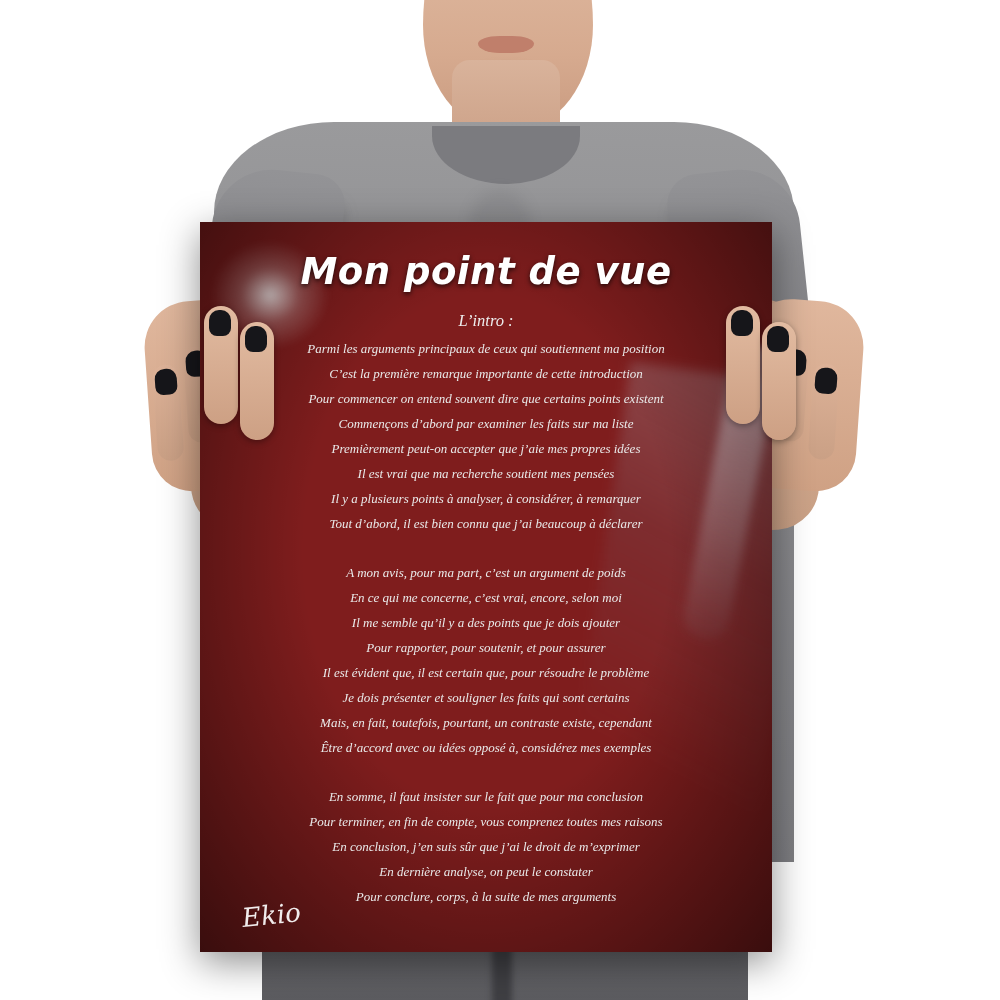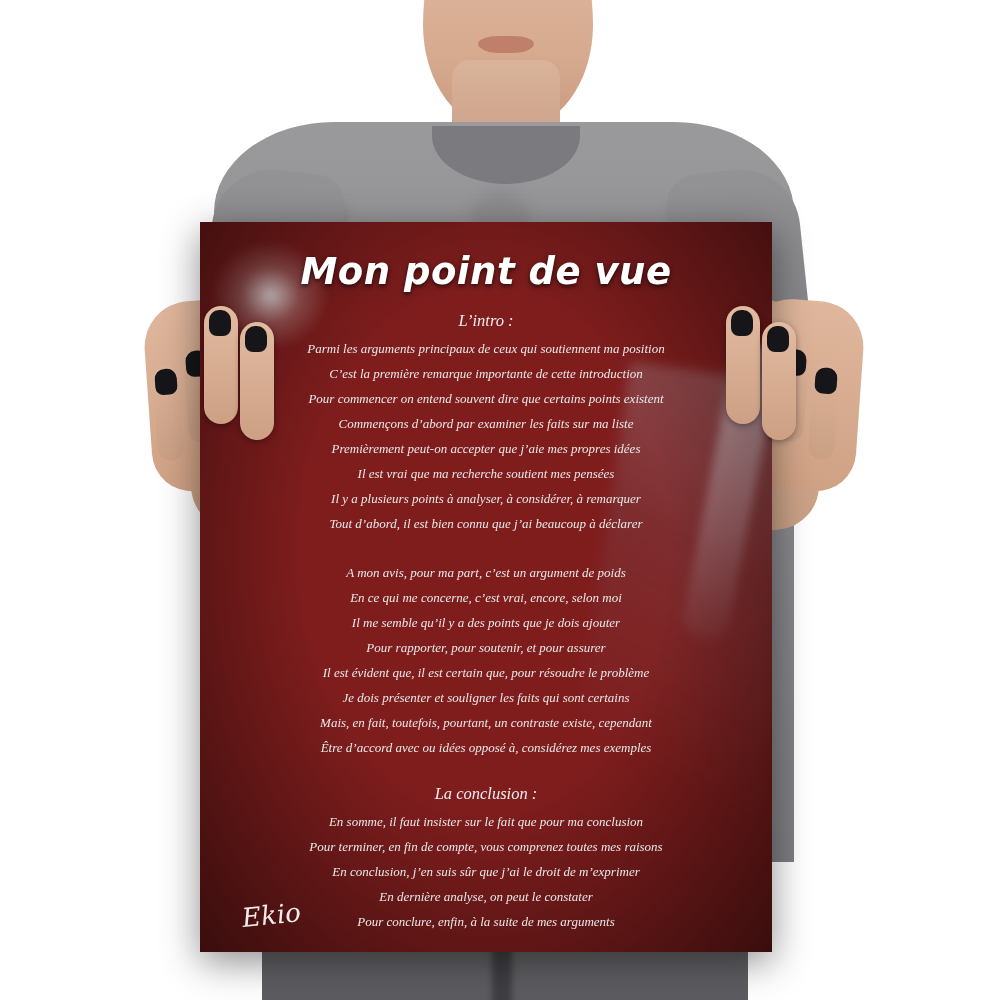--- a/index.html
+++ b/index.html
@@ -335,26 +335,25 @@
         <div class="line">En ce qui me concerne, c’est vrai, encore, selon moi</div>
         <div class="line">Il me semble qu’il y a des points que je dois ajouter</div>
         <div class="line">Pour rapporter, pour soutenir, et pour assurer</div>
         <div class="line">Il est évident que, il est certain que, pour résoudre le problème</div>
         <div class="line">Je dois présenter et souligner les faits qui sont certains</div>
         <div class="line">Mais, en fait, toutefois, pourtant, un contraste existe, cependant</div>
         <div class="line">Être d’accord avec ou idées opposé à, considérez mes exemples</div>
       </div>
 
       <div class="section">
-        <div class="section-head">La conclusion :</div>
         <div class="line">En somme, il faut insister sur le fait que pour ma conclusion</div>
         <div class="line">Pour terminer, en fin de compte, vous comprenez toutes mes raisons</div>
         <div class="line">En conclusion, j’en suis sûr que j’ai le droit de m’exprimer</div>
         <div class="line">En dernière analyse, on peut le constater</div>
-        <div class="line">Pour conclure, enfin, à la suite de mes arguments</div>
+        <div class="line">Pour conclure, corps, à la suite de mes arguments</div>
 
       </div>
     </div>
 
     <div class="poster-vignette"></div>
     <div class="signature">Ekio</div>
   </div>
 
   <div class="grip" style="left:204px; top:306px;">
     <div class="nail"></div>

